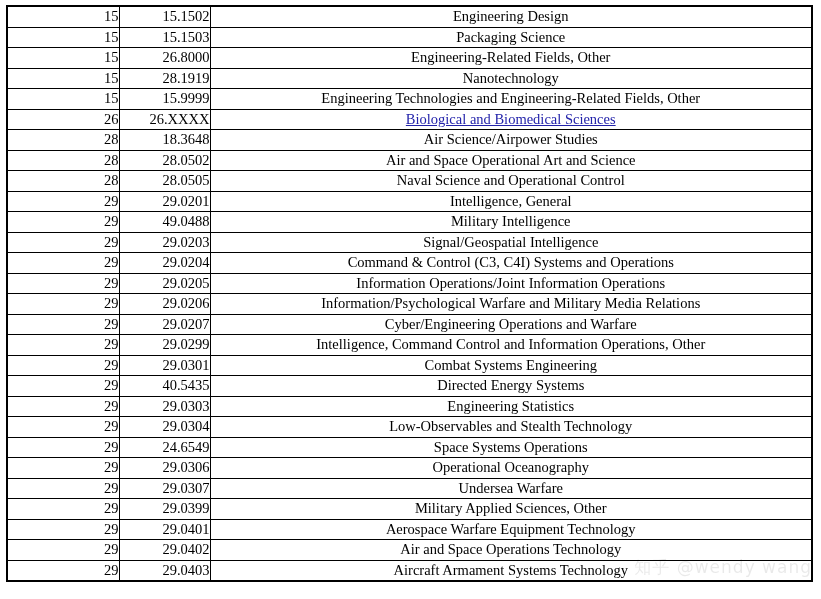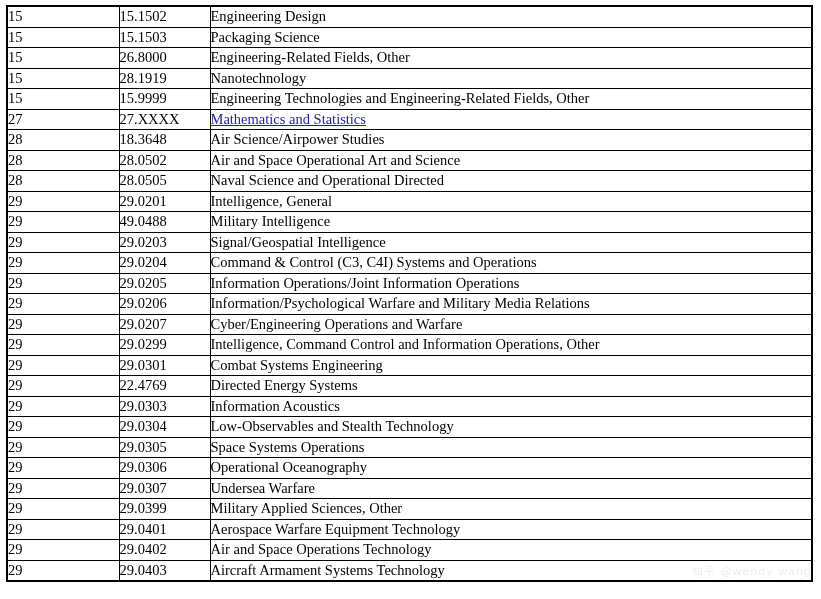--- a/index.html
+++ b/index.html
@@ -39,38 +39,38 @@
     height: 19.5px;
     line-height: 19.5px;
     padding: 0;
     font-size: 14.5px;
     white-space: nowrap;
     overflow: hidden;
     vertical-align: middle;
   }
 
   td.c-code2, td.c-code6 {
-    text-align: left;
+    text-align: right;
   }
   td.c-title {
-    text-align: left;
+    text-align: center;
     padding-left: 5px;
   }
 
   td.c-title .link-text {
     color: #2222aa;
     text-decoration: underline;
   }
 
   #watermark {
     position: absolute;
     right: 9px;
     bottom: 20px;
     font-family: "DejaVu Sans", sans-serif;
-    font-size: 11px;
+    font-size: 17px;
     letter-spacing: 1px;
     color: rgba(0, 0, 0, 0.085);
     white-space: nowrap;
     pointer-events: none;
     user-select: none;
   }
 </style>
 </head>
 <body>
 
@@ -101,38 +101,38 @@
           <td class="c-code2">15</td>
           <td class="c-code6">28.1919</td>
           <td class="c-title">Nanotechnology</td>
         </tr>
         <tr>
           <td class="c-code2">15</td>
           <td class="c-code6">15.9999</td>
           <td class="c-title">Engineering Technologies and Engineering-Related Fields, Other</td>
         </tr>
         <tr>
-          <td class="c-code2">27</td>
-          <td class="c-code6">27.XXXX</td>
-          <td class="c-title"><span class="link-text">Mathematics and Statistics</span></td>
+          <td class="c-code2">26</td>
+          <td class="c-code6">26.XXXX</td>
+          <td class="c-title"><span class="link-text">Biological and Biomedical Sciences</span></td>
         </tr>
         <tr>
           <td class="c-code2">28</td>
           <td class="c-code6">18.3648</td>
           <td class="c-title">Air Science/Airpower Studies</td>
         </tr>
         <tr>
           <td class="c-code2">28</td>
           <td class="c-code6">28.0502</td>
           <td class="c-title">Air and Space Operational Art and Science</td>
         </tr>
         <tr>
           <td class="c-code2">28</td>
           <td class="c-code6">28.0505</td>
-          <td class="c-title">Naval Science and Operational Directed</td>
+          <td class="c-title">Naval Science and Operational Control</td>
         </tr>
         <tr>
           <td class="c-code2">29</td>
           <td class="c-code6">29.0201</td>
           <td class="c-title">Intelligence, General</td>
         </tr>
         <tr>
           <td class="c-code2">29</td>
           <td class="c-code6">49.0488</td>
           <td class="c-title">Military Intelligence</td>
@@ -167,36 +167,36 @@
           <td class="c-code6">29.0299</td>
           <td class="c-title">Intelligence, Command Control and Information Operations, Other</td>
         </tr>
         <tr>
           <td class="c-code2">29</td>
           <td class="c-code6">29.0301</td>
           <td class="c-title">Combat Systems Engineering</td>
         </tr>
         <tr>
           <td class="c-code2">29</td>
-          <td class="c-code6">22.4769</td>
+          <td class="c-code6">40.5435</td>
           <td class="c-title">Directed Energy Systems</td>
         </tr>
         <tr>
           <td class="c-code2">29</td>
           <td class="c-code6">29.0303</td>
-          <td class="c-title">Information Acoustics</td>
+          <td class="c-title">Engineering Statistics</td>
         </tr>
         <tr>
           <td class="c-code2">29</td>
           <td class="c-code6">29.0304</td>
           <td class="c-title">Low-Observables and Stealth Technology</td>
         </tr>
         <tr>
           <td class="c-code2">29</td>
-          <td class="c-code6">29.0305</td>
+          <td class="c-code6">24.6549</td>
           <td class="c-title">Space Systems Operations</td>
         </tr>
         <tr>
           <td class="c-code2">29</td>
           <td class="c-code6">29.0306</td>
           <td class="c-title">Operational Oceanography</td>
         </tr>
         <tr>
           <td class="c-code2">29</td>
           <td class="c-code6">29.0307</td>

